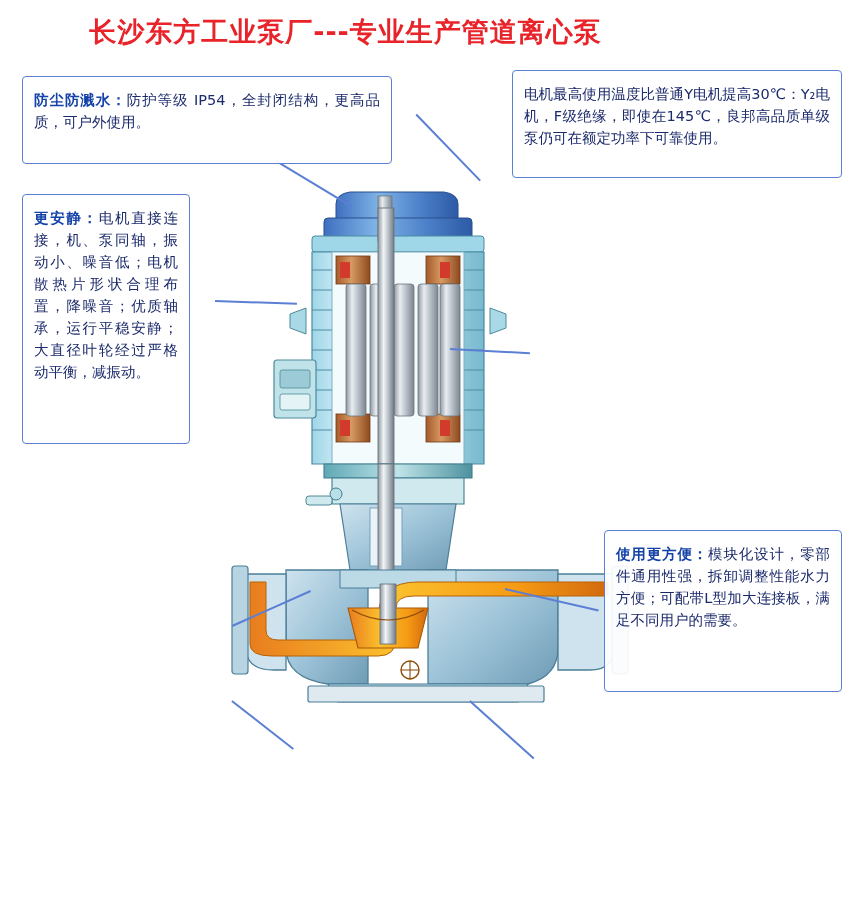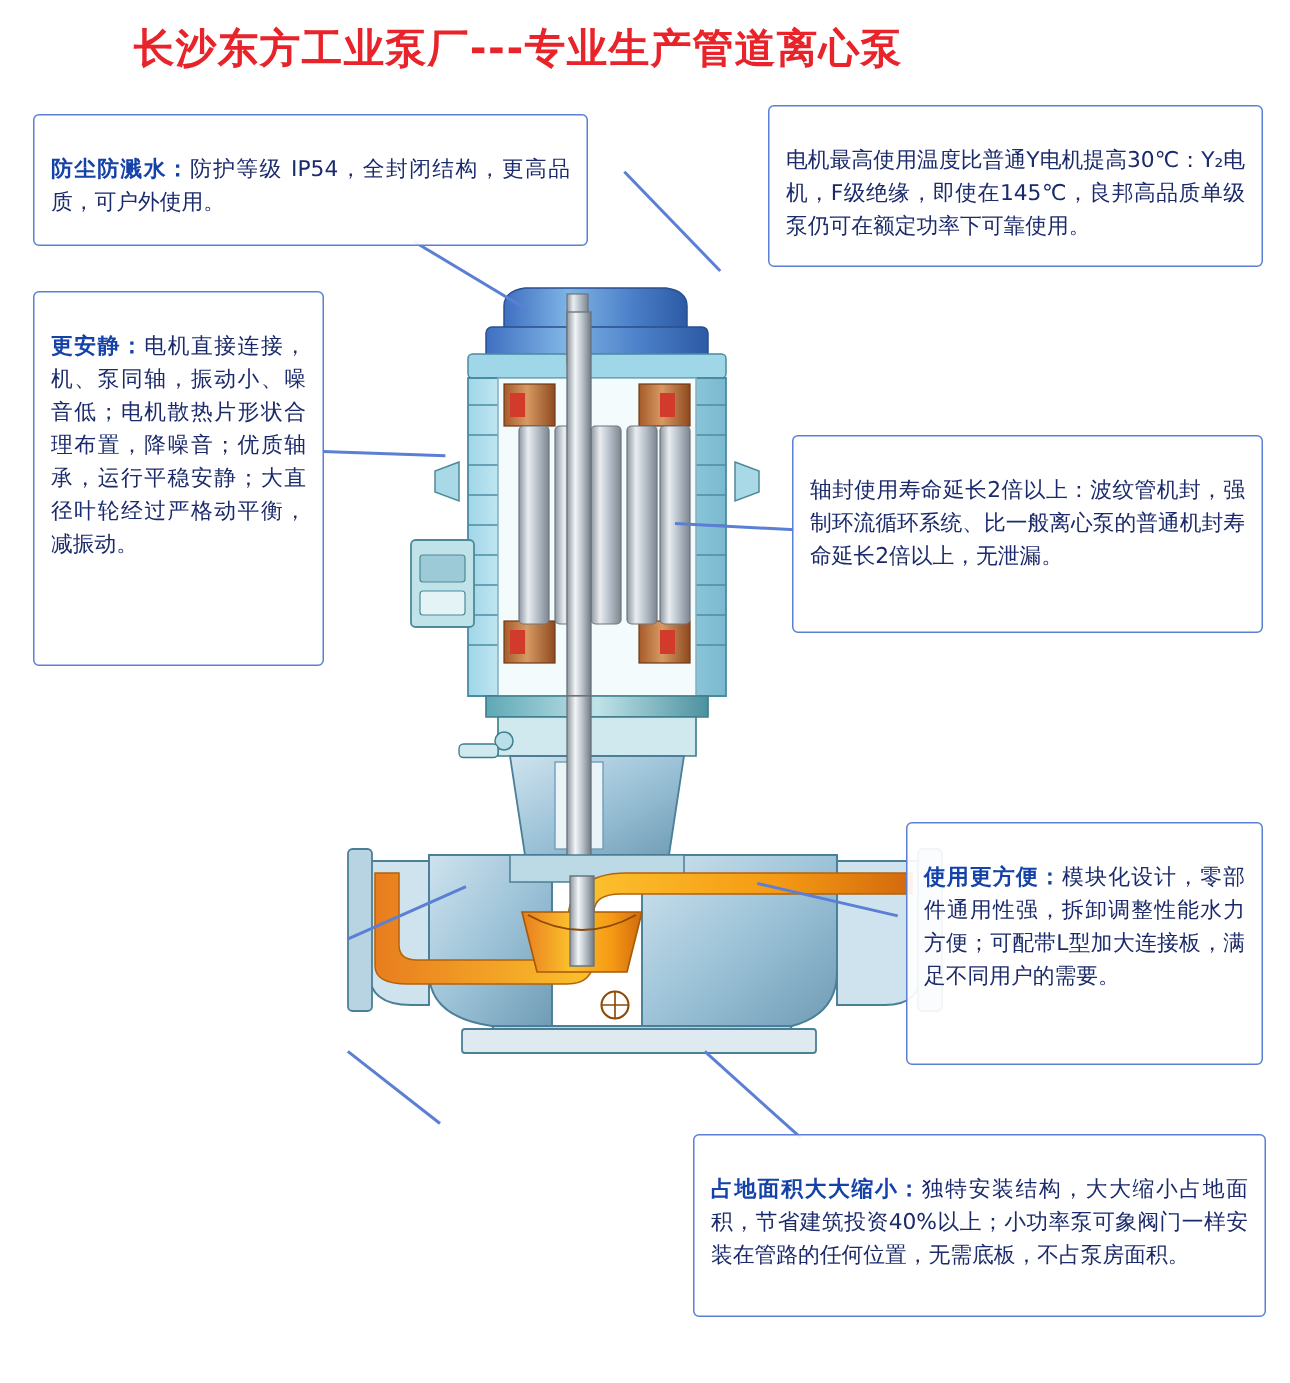--- a/index.html
+++ b/index.html
@@ -23,21 +23,21 @@
 
   .callout{
     position:absolute;
     box-sizing:border-box;
     border:1.6px solid #5b7fd4;
     border-radius:4px;
     background:rgba(255,255,255,0.92);
     color:#1b2a6b;
     font-size:14.5px;
     line-height:1.52;
-    padding:25px 11px;
+    padding:12px 11px;
     text-align:justify;
   }
   .callout .lead{color:#1442a8;font-weight:bold;}
 
   
   .lead-line{position:absolute;background:#5b7fd4;height:1.6px;transform-origin:0 50%;}
 
   
   #pump{position:absolute;left:228px;top:178px;width:420px;height:540px;}
   #pump svg{display:block;}
@@ -190,31 +190,25 @@
   <div class="lead-line" style="left:470px;top:700px;width:86px;transform:rotate(42deg);"></div>
 
   <div class="callout" style="left:22px;top:76px;width:370px;height:88px;">
     <span class="lead">防尘防溅水：</span><span>防护等级 IP54，全封闭结构，更高品质，可户外使用。</span>
   </div>
 
   <div class="callout" style="left:512px;top:70px;width:330px;height:108px;">
     <span>电机最高使用温度比普通Y电机提高30℃：Y₂电机，F级绝缘，即使在145℃，良邦高品质单级泵仍可在额定功率下可靠使用。</span>
   </div>
 
-  <div class="callout" style="left:22px;top:194px;width:194px;height:250px;">
+  <div class="callout" style="left:22px;top:194px;width:168px;height:250px;">
     <span class="lead">更安静：</span><span>电机直接连接，机、泵同轴，振动小、噪音低；电机散热片形状合理布置，降噪音；优质轴承，运行平稳安静；大直径叶轮经过严格动平衡，减振动。</span>
   </div>
 
-  <div class="callout" style="left:528px;top:290px;width:314px;height:132px;">
-    <span>轴封使用寿命延长2倍以上：波纹管机封，强制环流循环系统、比一般离心泵的普通机封寿命延长2倍以上，无泄漏。</span>
-  </div>
-
-
-  <div class="callout" style="left:604px;top:548px;width:238px;height:162px;">
+
+
+  <div class="callout" style="left:604px;top:530px;width:238px;height:162px;">
     <span class="lead">使用更方便：</span><span>模块化设计，零部件通用性强，拆卸调整性能水力方便；可配带L型加大连接板，满足不同用户的需要。</span>
   </div>
 
 
-  <div class="callout" style="left:462px;top:756px;width:382px;height:122px;">
-    <span class="lead">占地面积大大缩小：</span><span>独特安装结构，大大缩小占地面积，节省建筑投资40%以上；小功率泵可象阀门一样安装在管路的任何位置，无需底板，不占泵房面积。</span>
-  </div>
 
 </div>
 
 </body></html>

